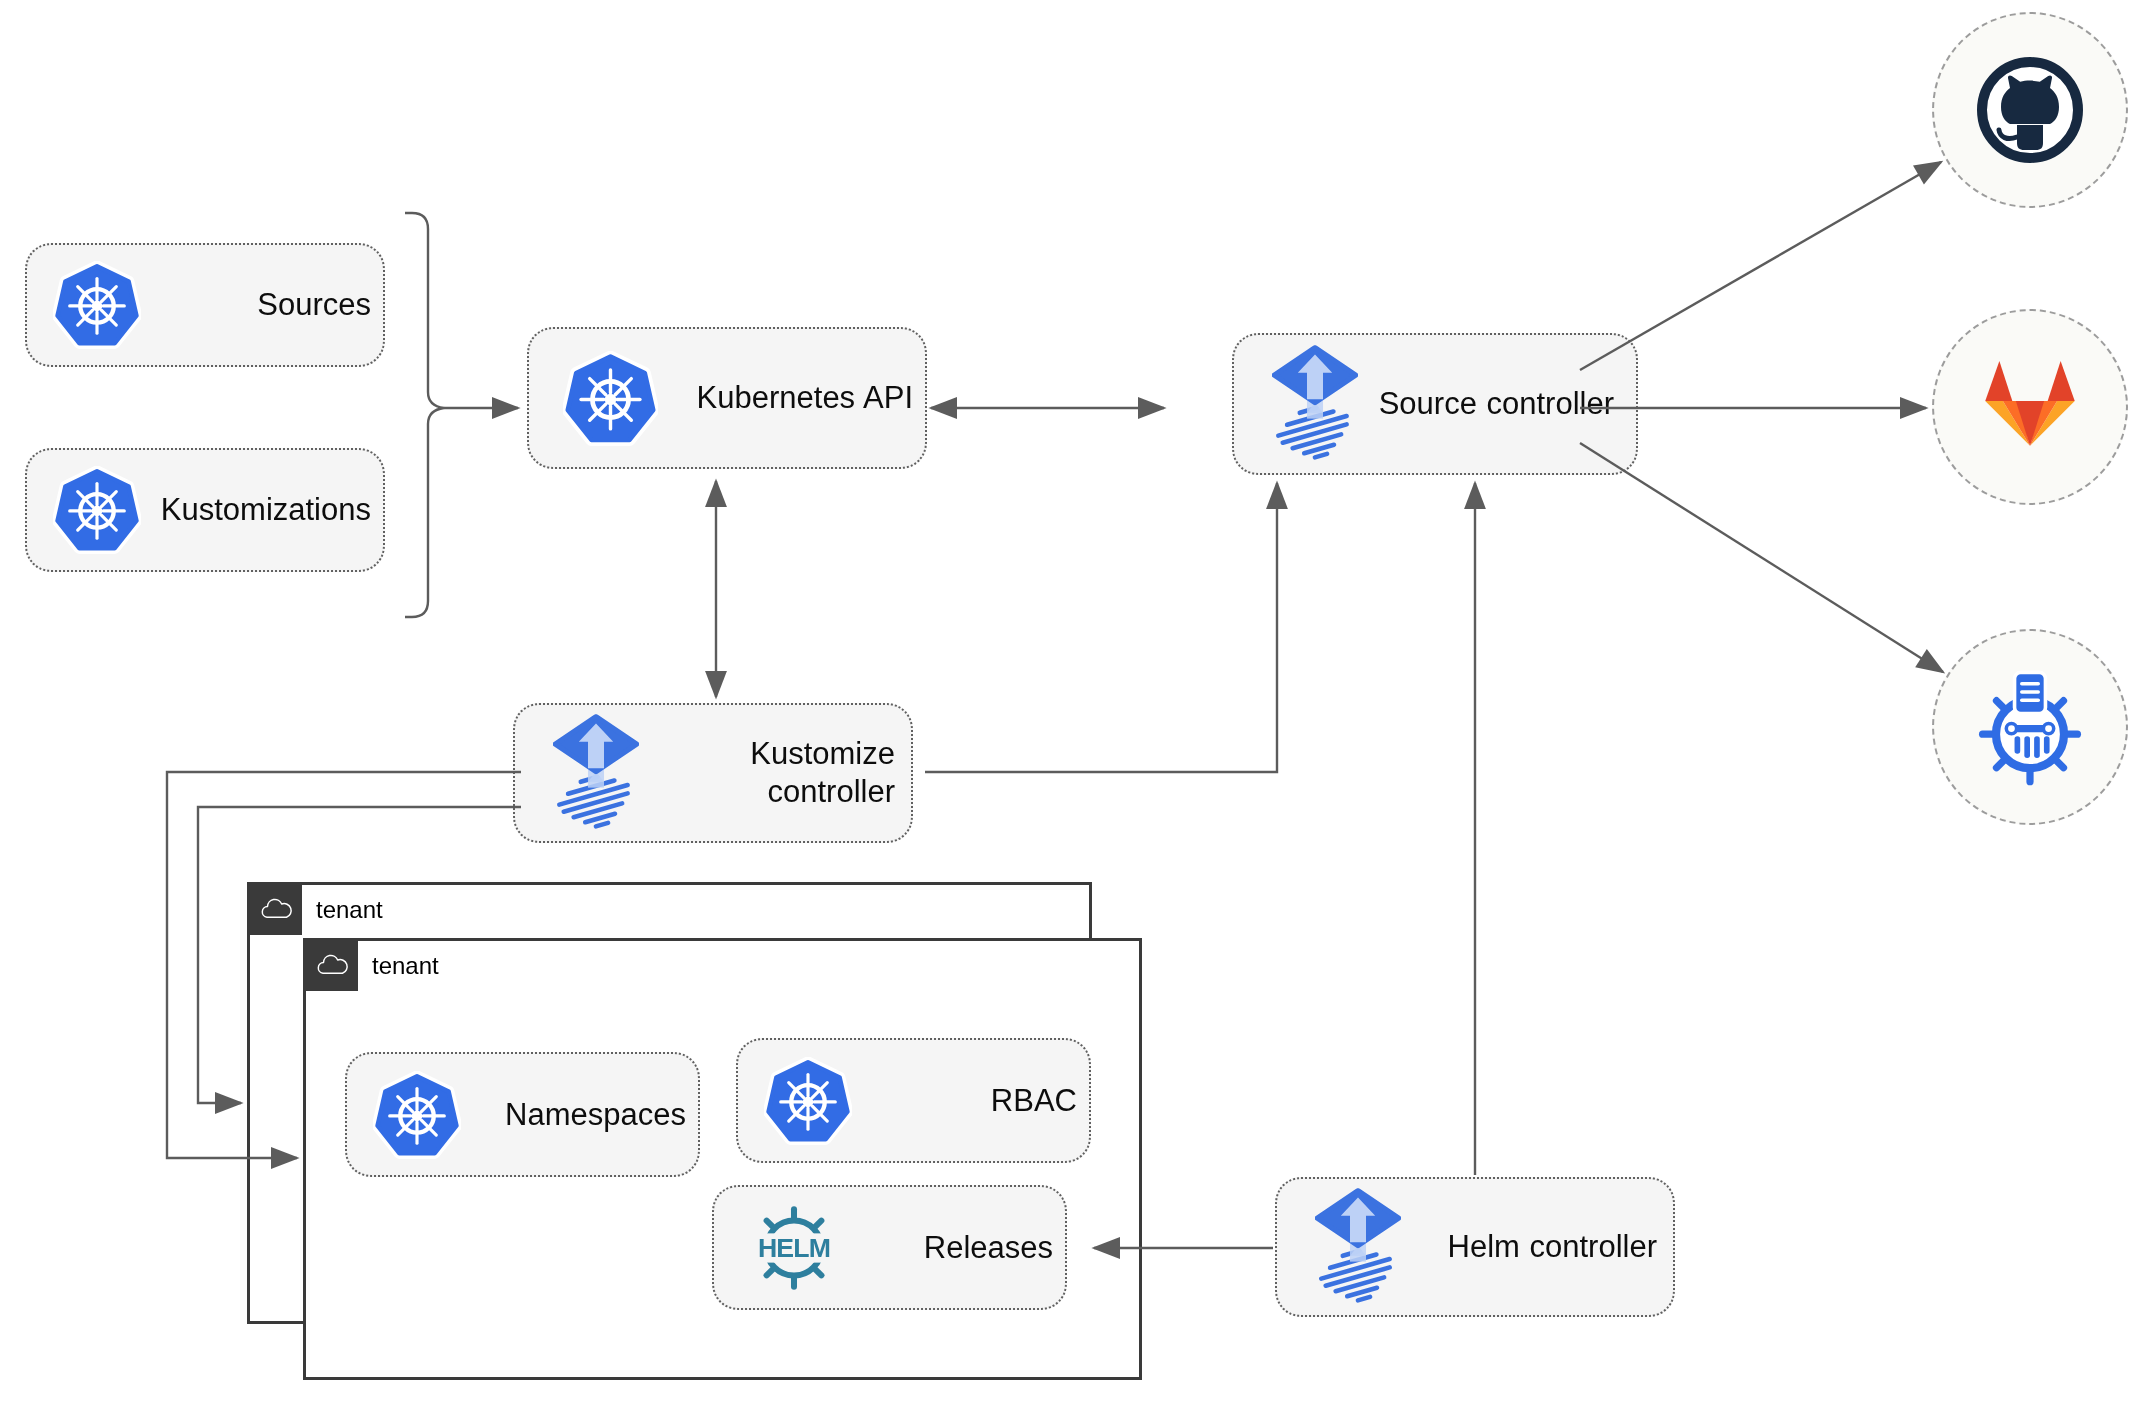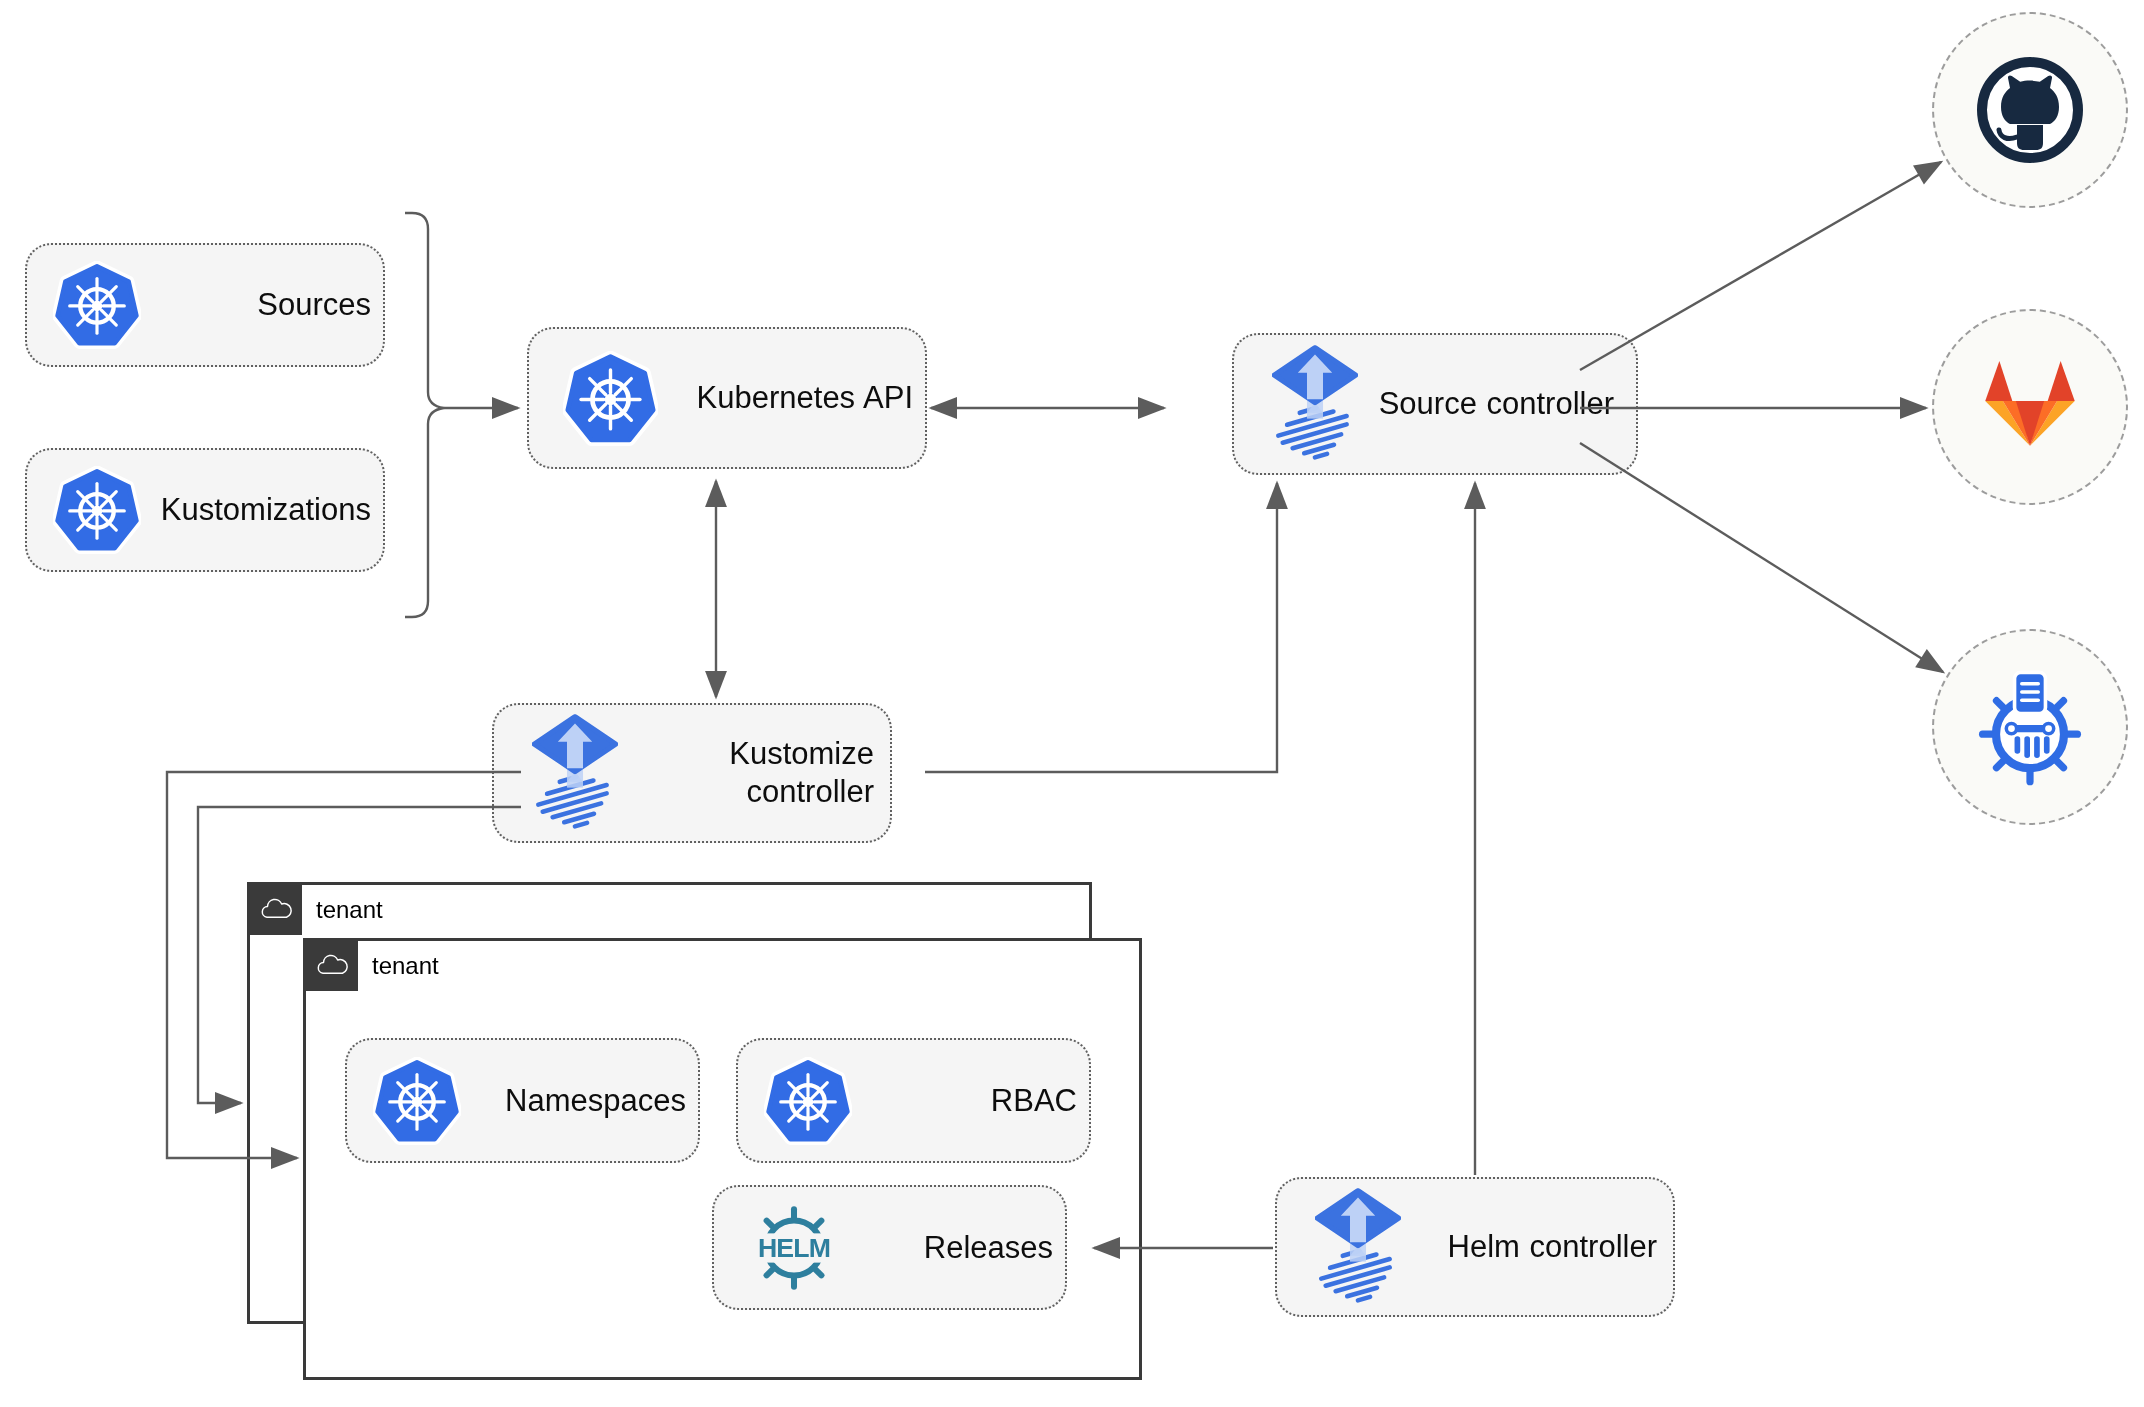--- a/index.html
+++ b/index.html
@@ -144,21 +144,21 @@
   </div>
 
   <div class="tenant" style="left:303px;top:938px;width:839px;height:442px">
     <div class="thead">
       <svg width="34" height="25">
           <use href="#sym-cloud"></use>
         </svg>
     </div>
     <div class="tlabel">tenant</div>
 
-    <div class="nbox" style="left:39px;top:97px;width:355px;height:125px">
+    <div class="nbox" style="left:39px;top:111px;width:355px;height:125px">
       <svg class="icon" style="margin-left:26px" width="88" height="88">
           <use href="#sym-k8s"></use>
         </svg>
       <div class="lbl">Namespaces</div>
     </div>
 
     <div class="nbox" style="left:430px;top:97px;width:355px;height:125px">
       <svg class="icon" style="margin-left:26px" width="88" height="88">
           <use href="#sym-k8s"></use>
         </svg>
@@ -226,21 +226,21 @@
     <div class="lbl">Kubernetes API</div>
   </div>
 
   <div class="nbox" style="left:1232px;top:333px;width:406px;height:142px">
     <svg class="icon" style="margin-left:38px" width="86" height="118" viewBox="0 0 150 205">
         <use href="#sym-flux"></use>
       </svg>
     <div class="lbl" style="max-width:250px">Source controller</div>
   </div>
 
-  <div class="nbox" style="left:492px;top:703px;width:400px;height:140px">
+  <div class="nbox" style="left:513px;top:703px;width:400px;height:140px">
     <svg class="icon" style="margin-left:38px" width="86" height="118" viewBox="0 0 150 205">
         <use href="#sym-flux"></use>
       </svg>
     <div class="lbl" style="max-width:250px">Kustomize controller</div>
   </div>
 
   <div class="nbox" style="left:1275px;top:1177px;width:400px;height:140px">
     <svg class="icon" style="margin-left:38px" width="86" height="118" viewBox="0 0 150 205">
         <use href="#sym-flux"></use>
       </svg>

